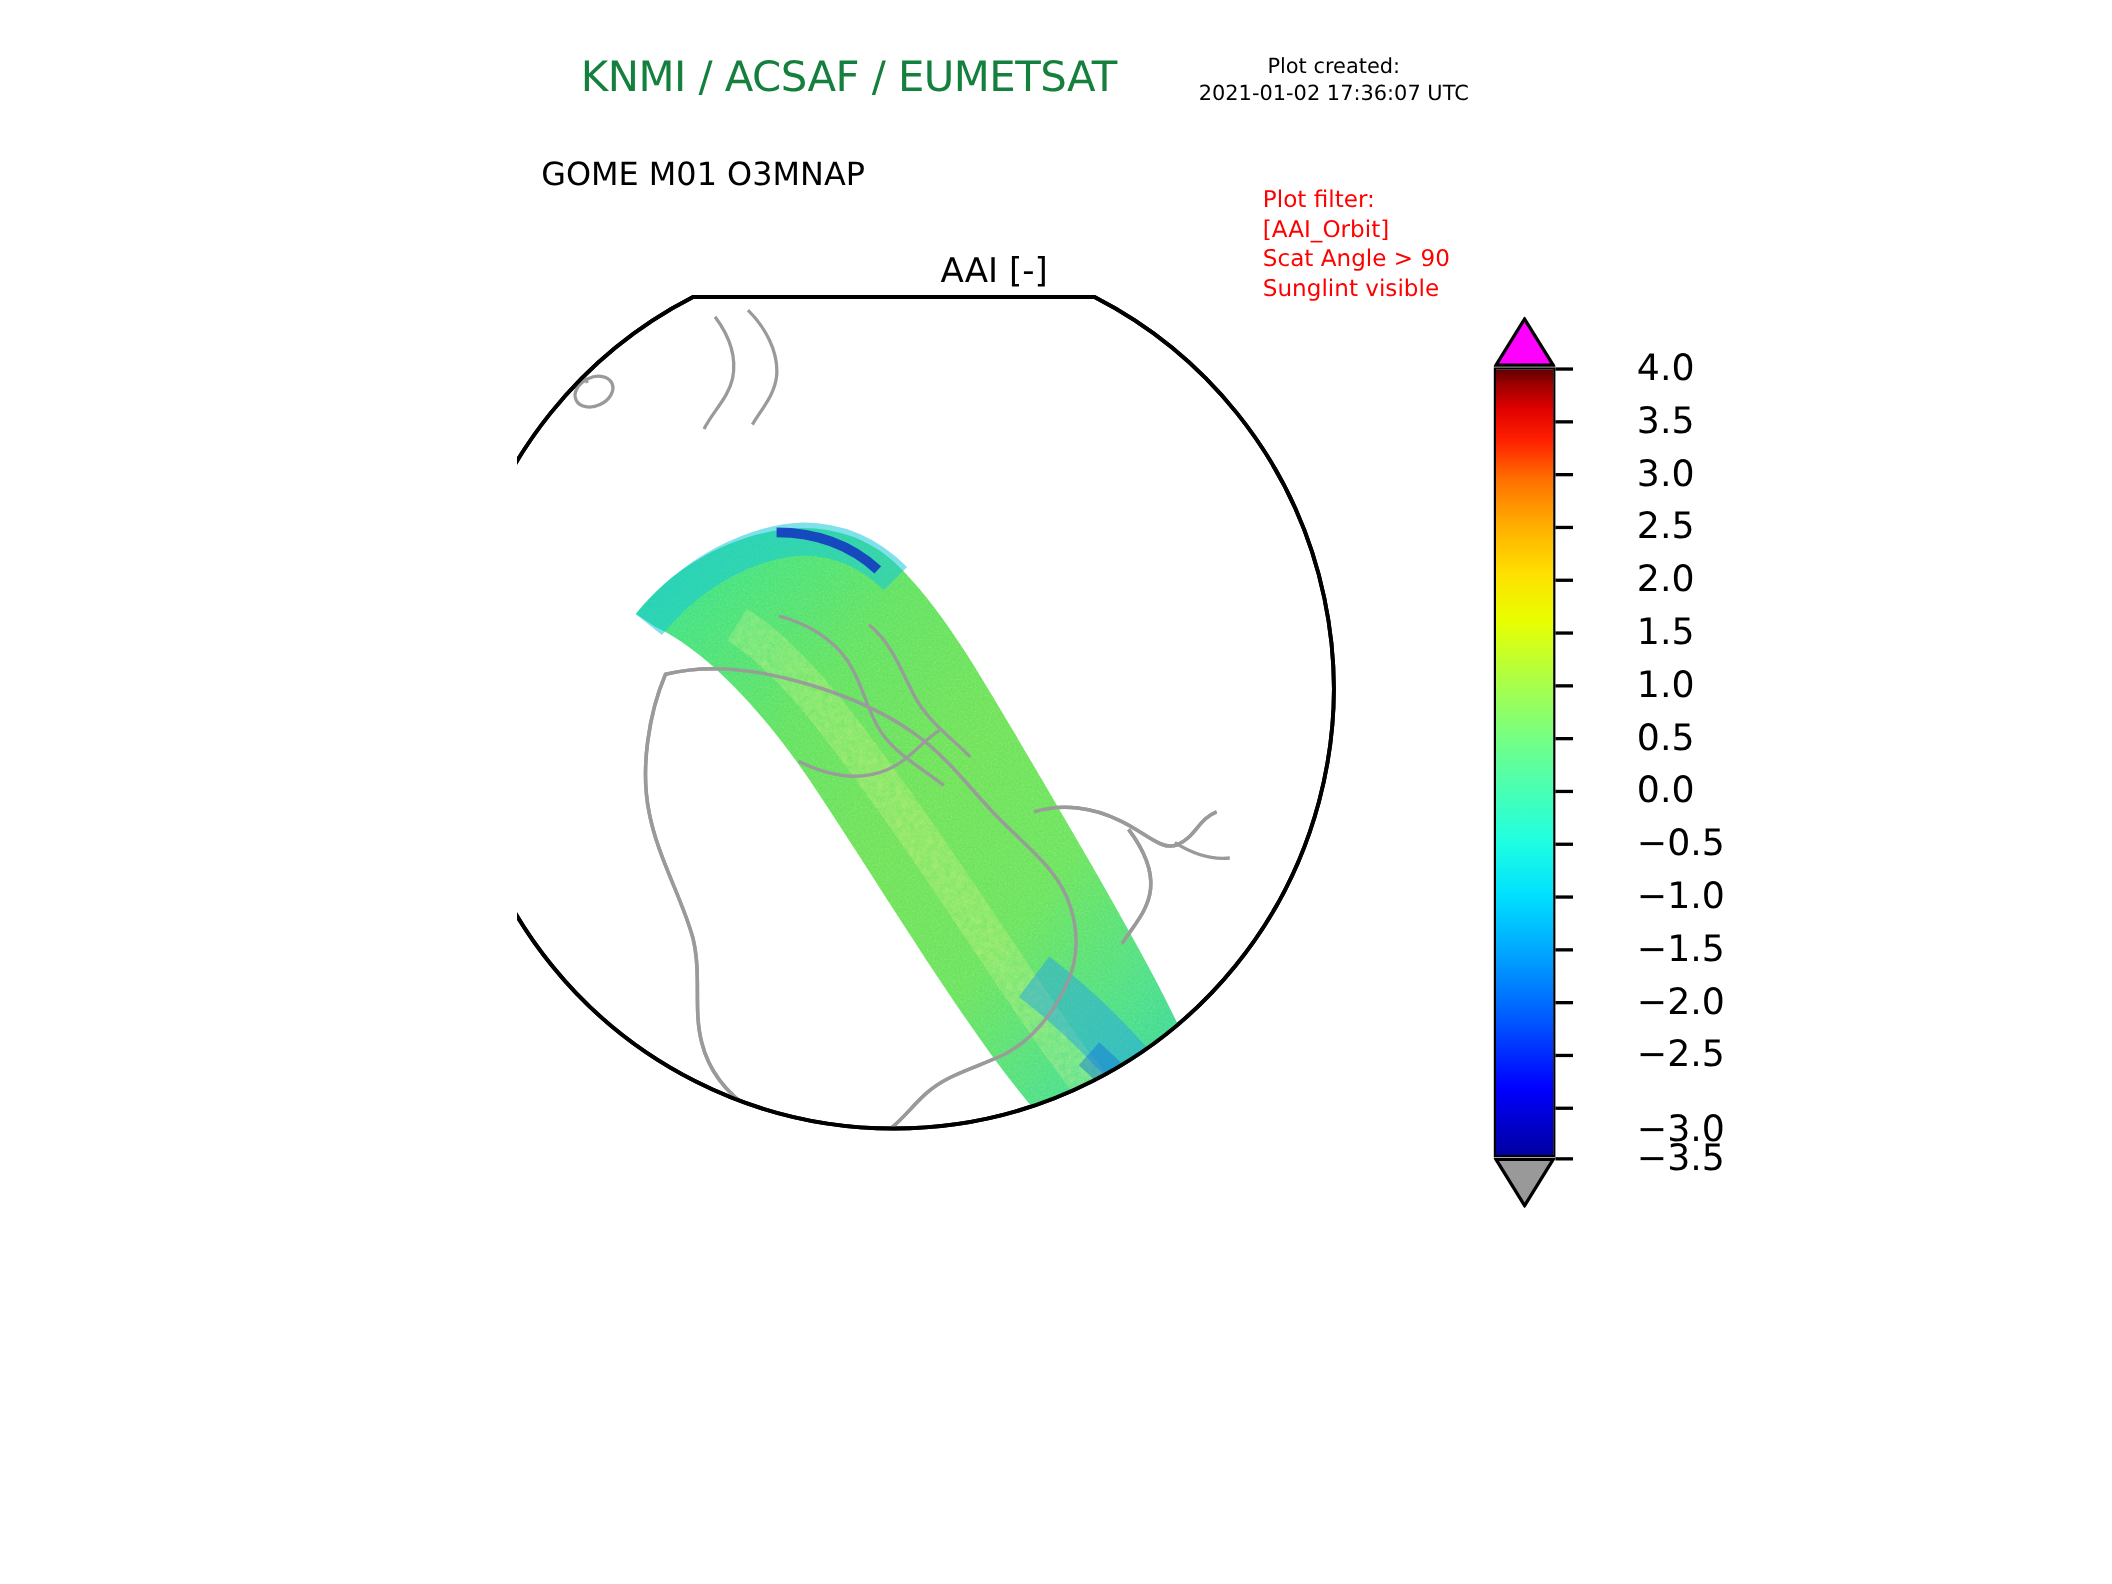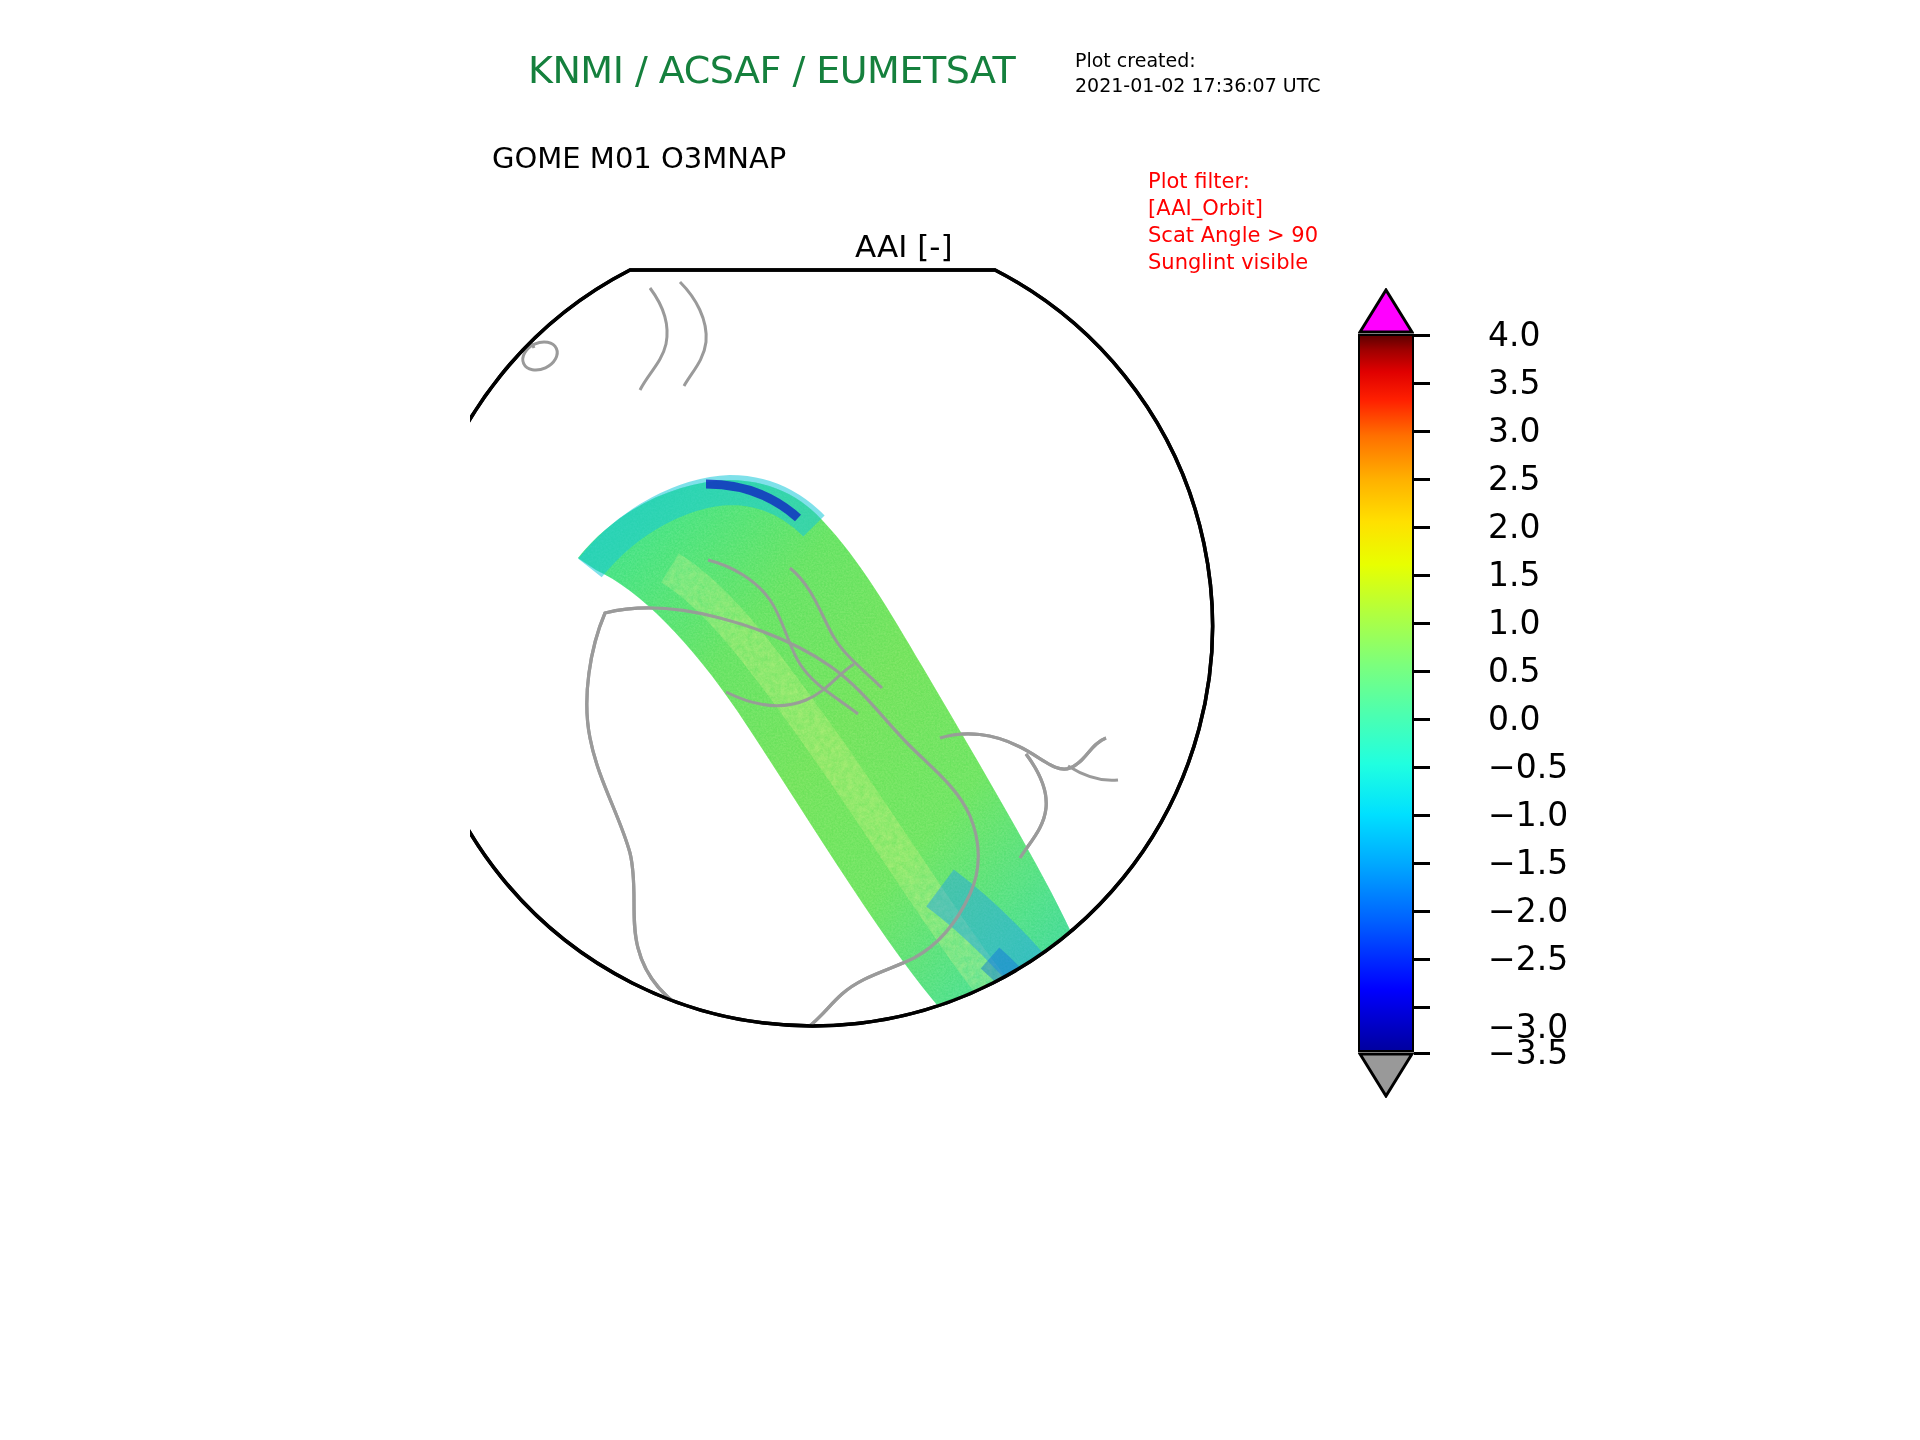--- a/index.html
+++ b/index.html
@@ -3,21 +3,21 @@
 <meta charset="utf-8">
 <title>GOME M01 O3MNAP AAI</title>
 <style>
   html,body{margin:0;padding:0;background:#ffffff;}
   body{width:1920px;height:1440px;position:relative;overflow:hidden;
        font-family:"DejaVu Sans","Liberation Sans",sans-serif;color:#000;}
 
   .hdr-org{position:absolute;left:492px;top:48px;font-size:38px;color:#15803d;
            letter-spacing:-0.5px;white-space:nowrap;margin-left:36px;}
 
-  .created-blk{position:absolute;left:1075px;top:48px;width:275px;text-align:left;
+  .created-blk{position:absolute;left:1075px;top:48px;width:275px;text-align:center;
                font-size:19px;line-height:25px;color:#000;}
 
   .title-blk{position:absolute;left:492px;top:137px;font-size:29px;line-height:43px;
              color:#000;white-space:nowrap;}
 
   .aai-label{position:absolute;left:855px;top:228px;font-size:31px;color:#000;}
 
   .filter-blk{position:absolute;left:1148px;top:168px;width:210px;text-align:left;
               font-size:21px;line-height:27px;color:#ff0000;}
 

